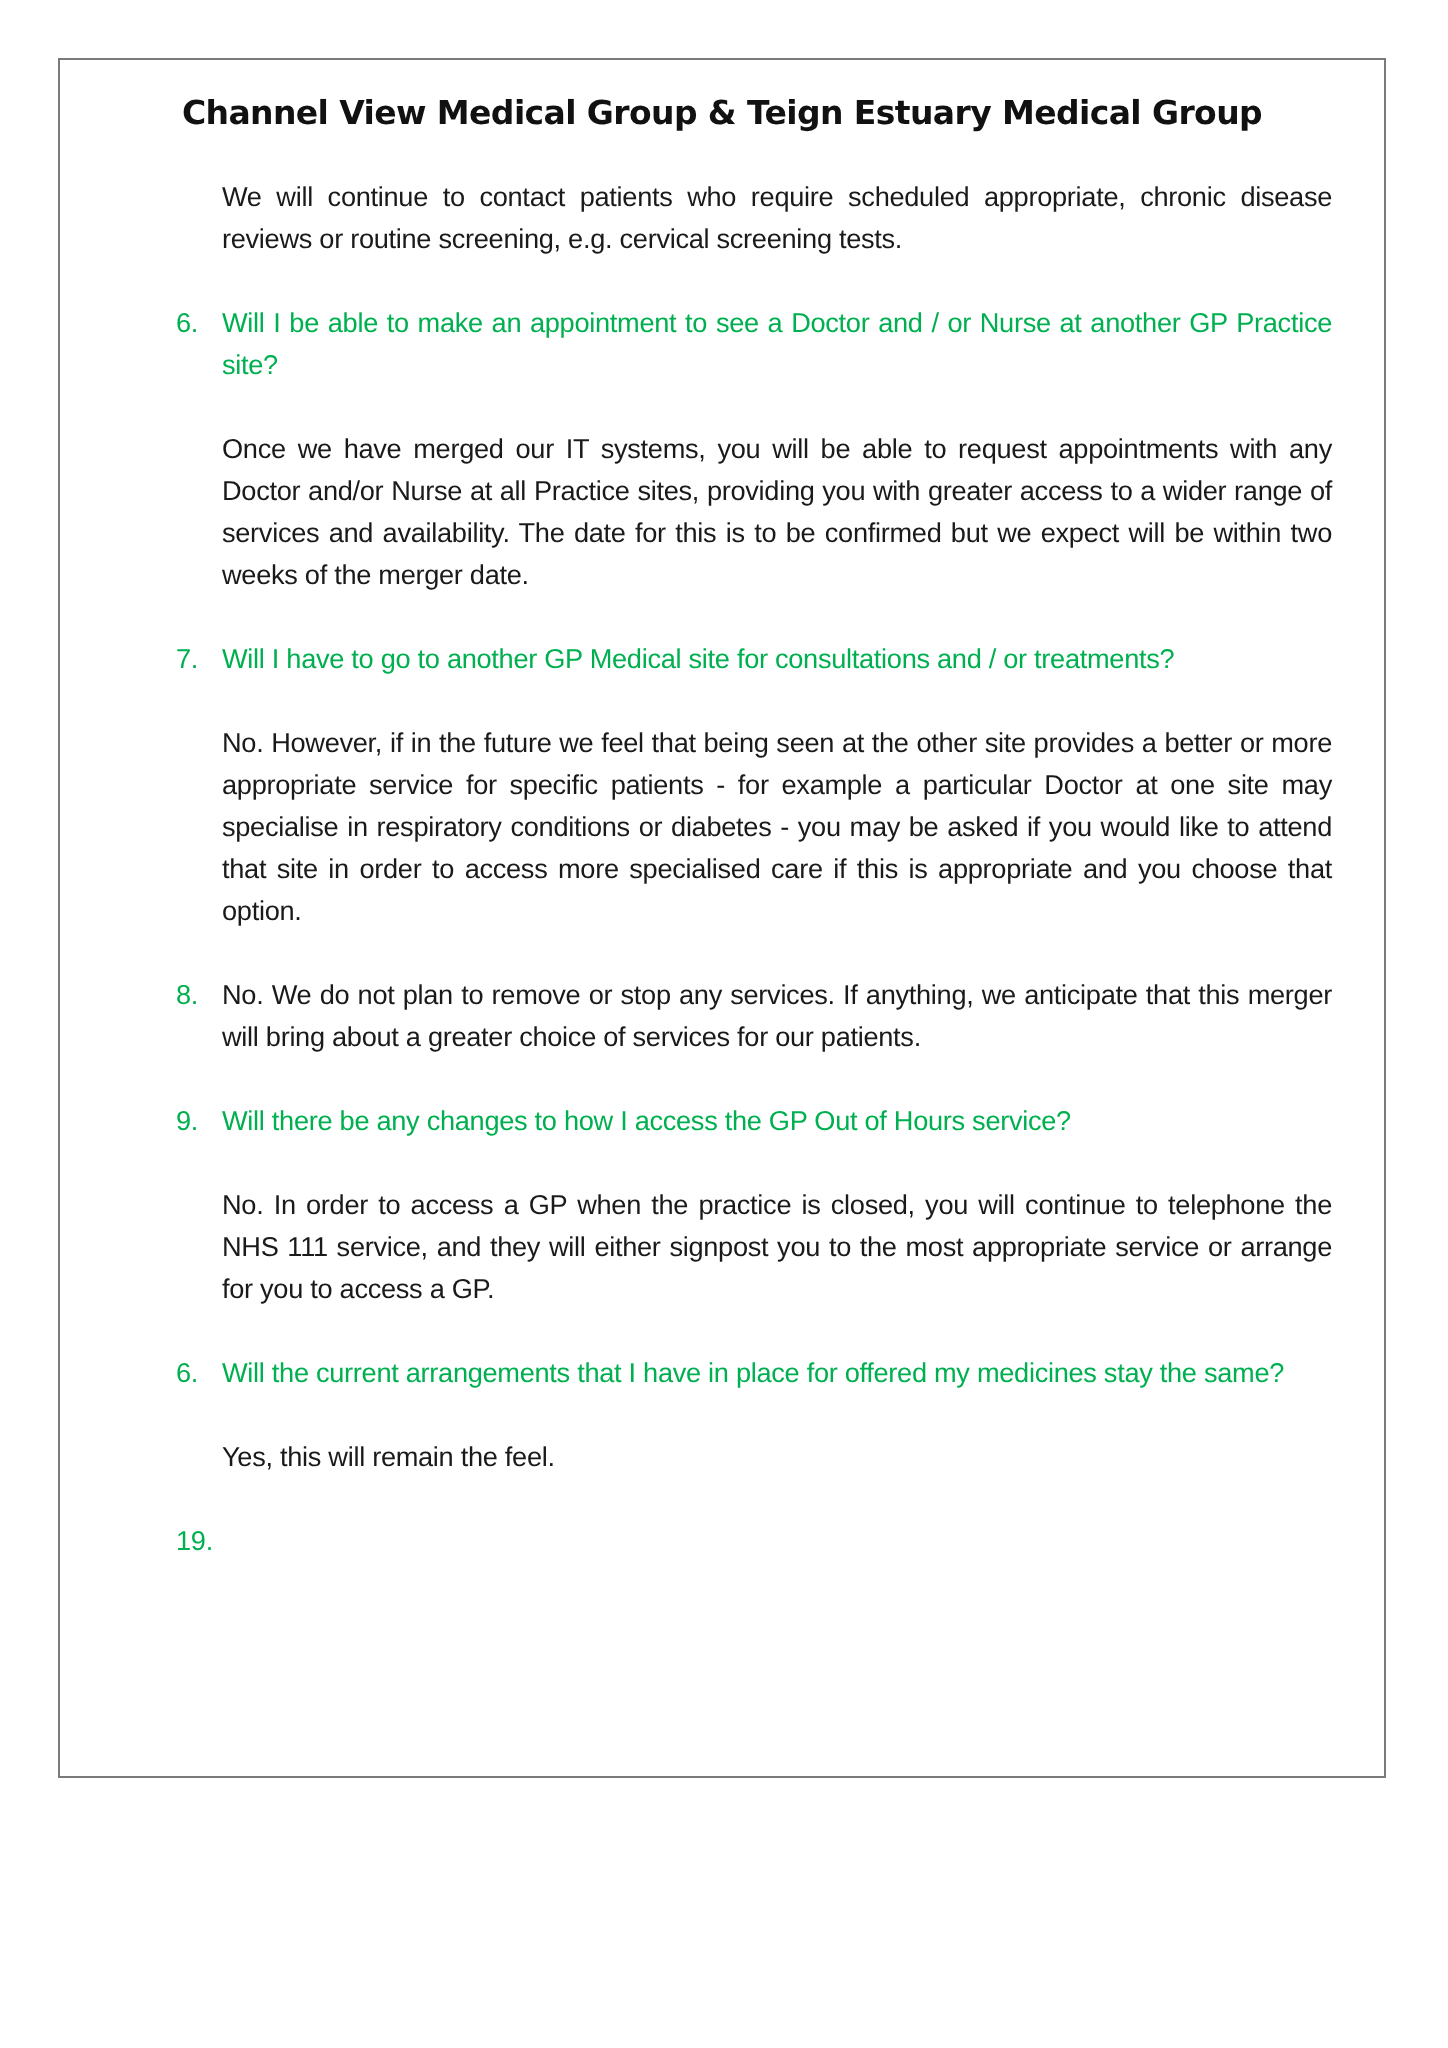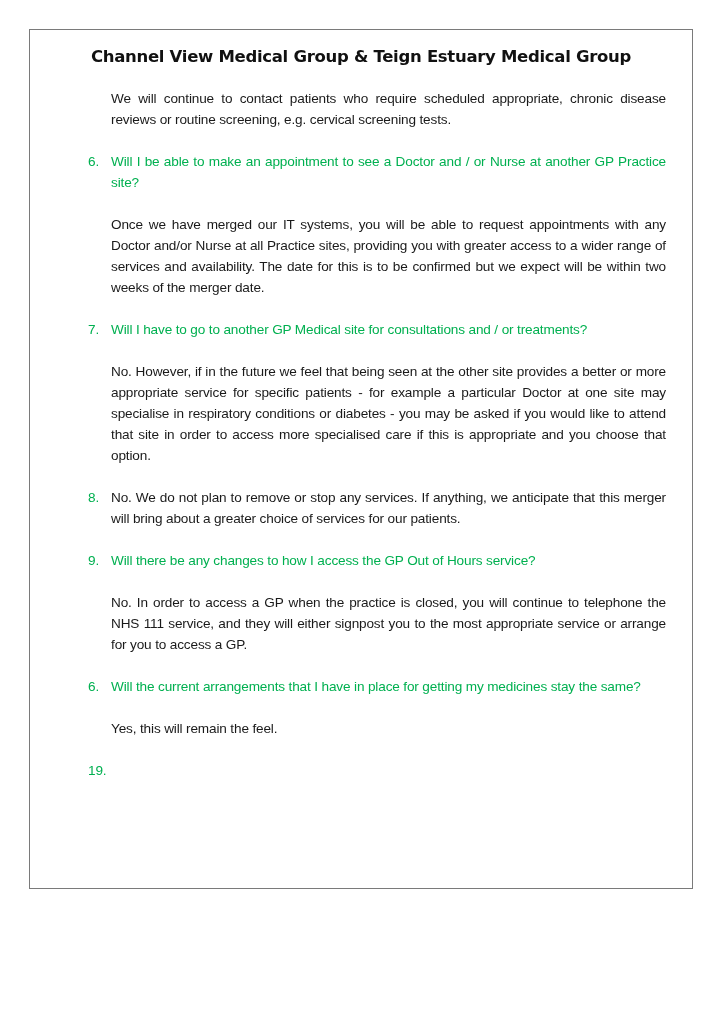--- a/index.html
+++ b/index.html
@@ -79,21 +79,21 @@
     <p class="para">No. We do not plan to remove or stop any services. If anything, we anticipate that this merger will bring about a greater choice of services for our patients.</p>
 
     <div class="q">
       <span class="num">9.</span>
       <span>Will there be any changes to how I access the GP Out of Hours service?</span>
     </div>
     <p class="para">No. In order to access a GP when the practice is closed, you will continue to telephone the NHS 111 service, and they will either signpost you to the most appropriate service or arrange for you to access a GP.</p>
 
     <div class="q">
       <span class="num">6.</span>
-      <span>Will the current arrangements that I have in place for getting my medicines stay the same?</span>
+      <span>Will the current arrangements that I have in place for offered my medicines stay the same?</span>
     </div>
     <p class="para">Yes, this will remain the feel.</p>
 
     <div class="q">
       <span class="num">19.</span>
     </div>
   </div>
 </div>
 
 </body></html>

